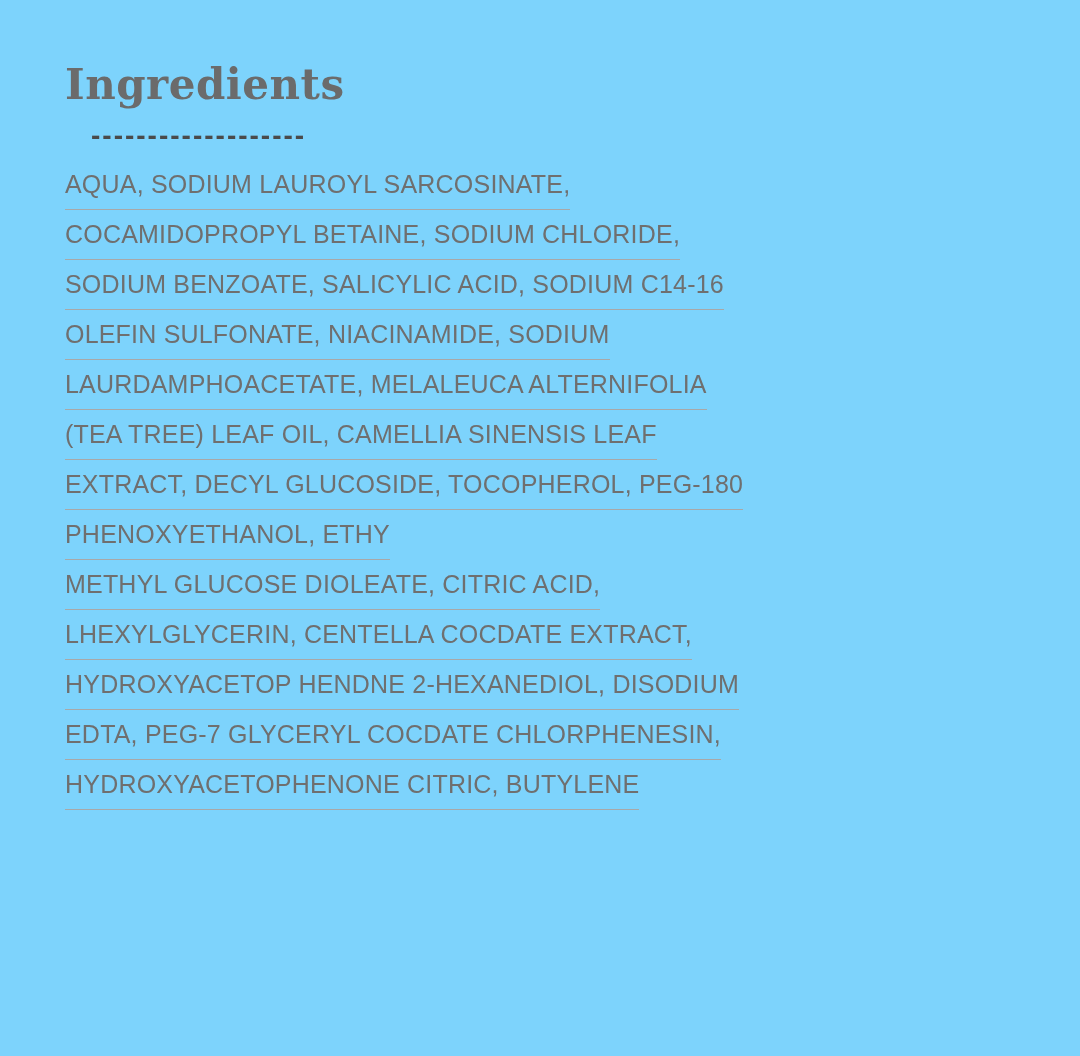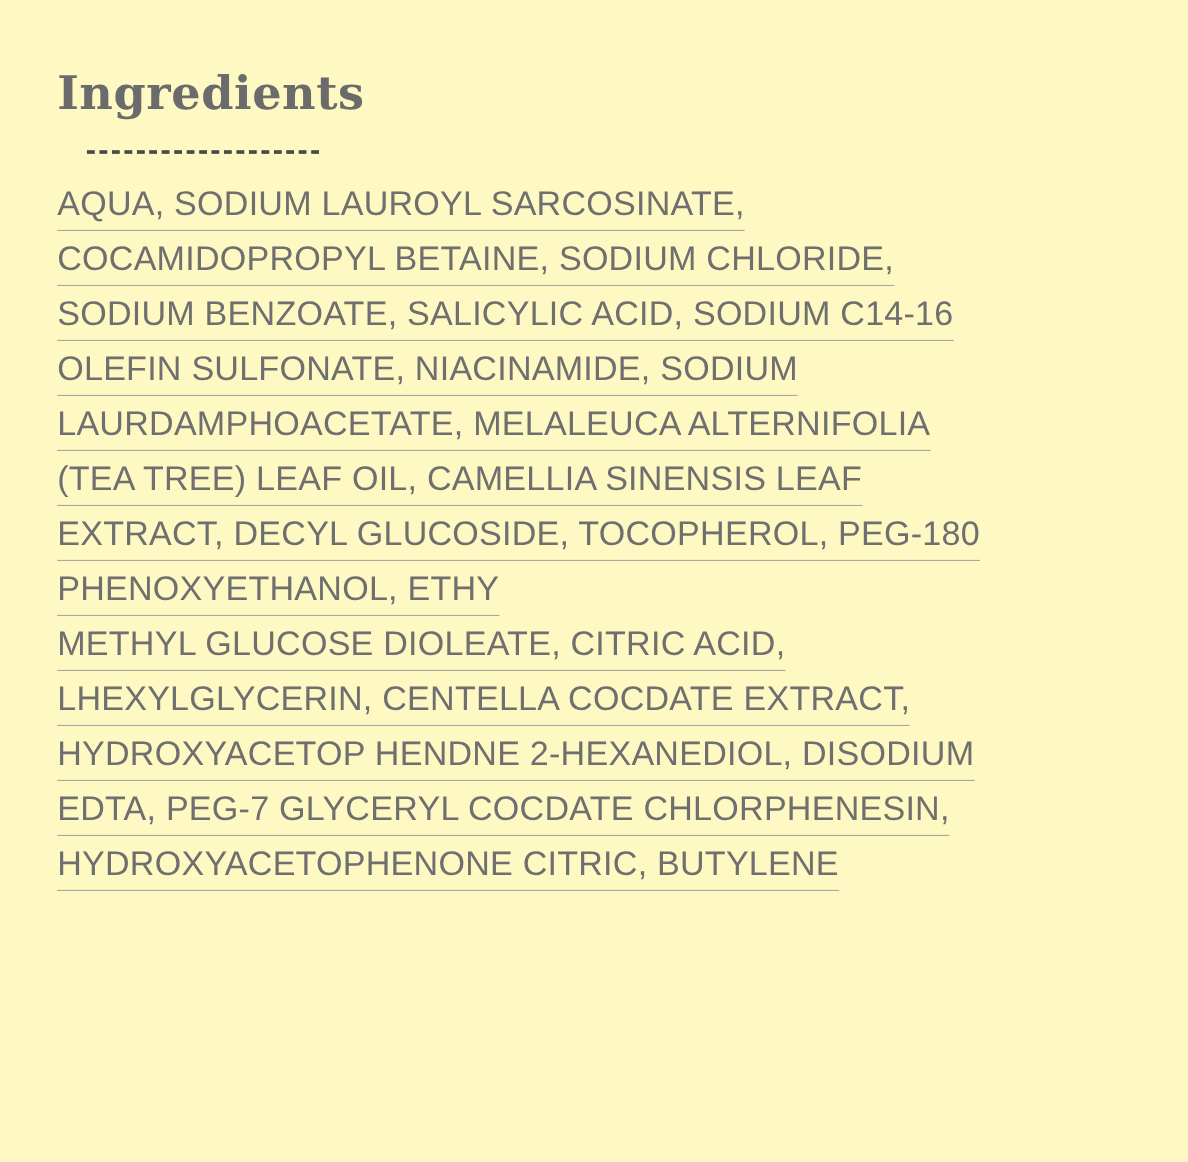--- a/index.html
+++ b/index.html
@@ -11,23 +11,23 @@
     width: 1080px;
     height: 1056px;
     font-family: "Liberation Sans", sans-serif;
     color: #6e6e6e;
     overflow: hidden;
   }
   .page {
     position: relative;
     width: 1080px;
     height: 1056px;
-    background: #fef9c3;
+    background: #7dd3fc;
     box-sizing: border-box;
-    padding: 48px 52px 0 52px;
+    padding: 48px 52px 0 65px;
   }
   .title {
     font-family: "DejaVu Serif", serif;
     font-weight: bold;
     font-size: 42px;
     line-height: 1.1;
     color: #6b6b6b;
     letter-spacing: 0.5px;
     margin: 14px 0 0 0;
   }
@@ -39,21 +39,21 @@
     letter-spacing: 2px;
     color: #4a4a4a;
     line-height: 1;
     white-space: nowrap;
   }
   .ingredients-body {
     margin-top: 8px;
   }
   .ing-line {
     font-family: "Liberation Sans", sans-serif;
-    font-size: 31px;
+    font-size: 25px;
     line-height: 49px;
     color: #6f6f6f;
     letter-spacing: 0.2px;
     white-space: nowrap;
     border-bottom: 1px solid #a8a8a8;
     display: block;
     width: fit-content;
     max-width: 980px;
   }
 </style>

